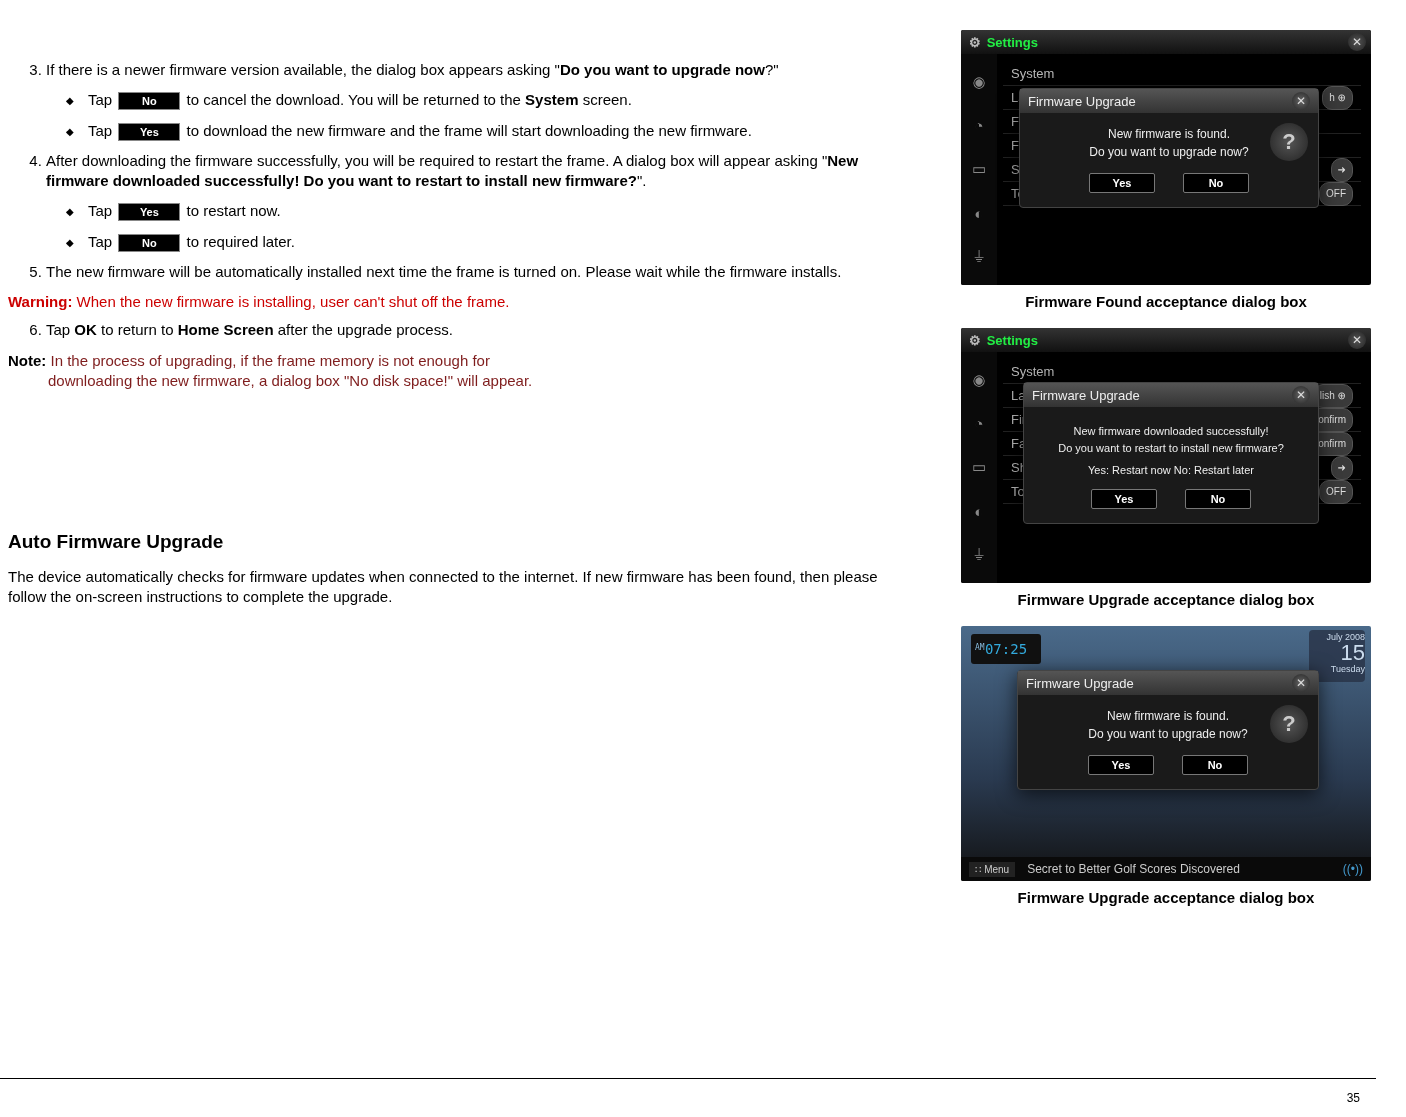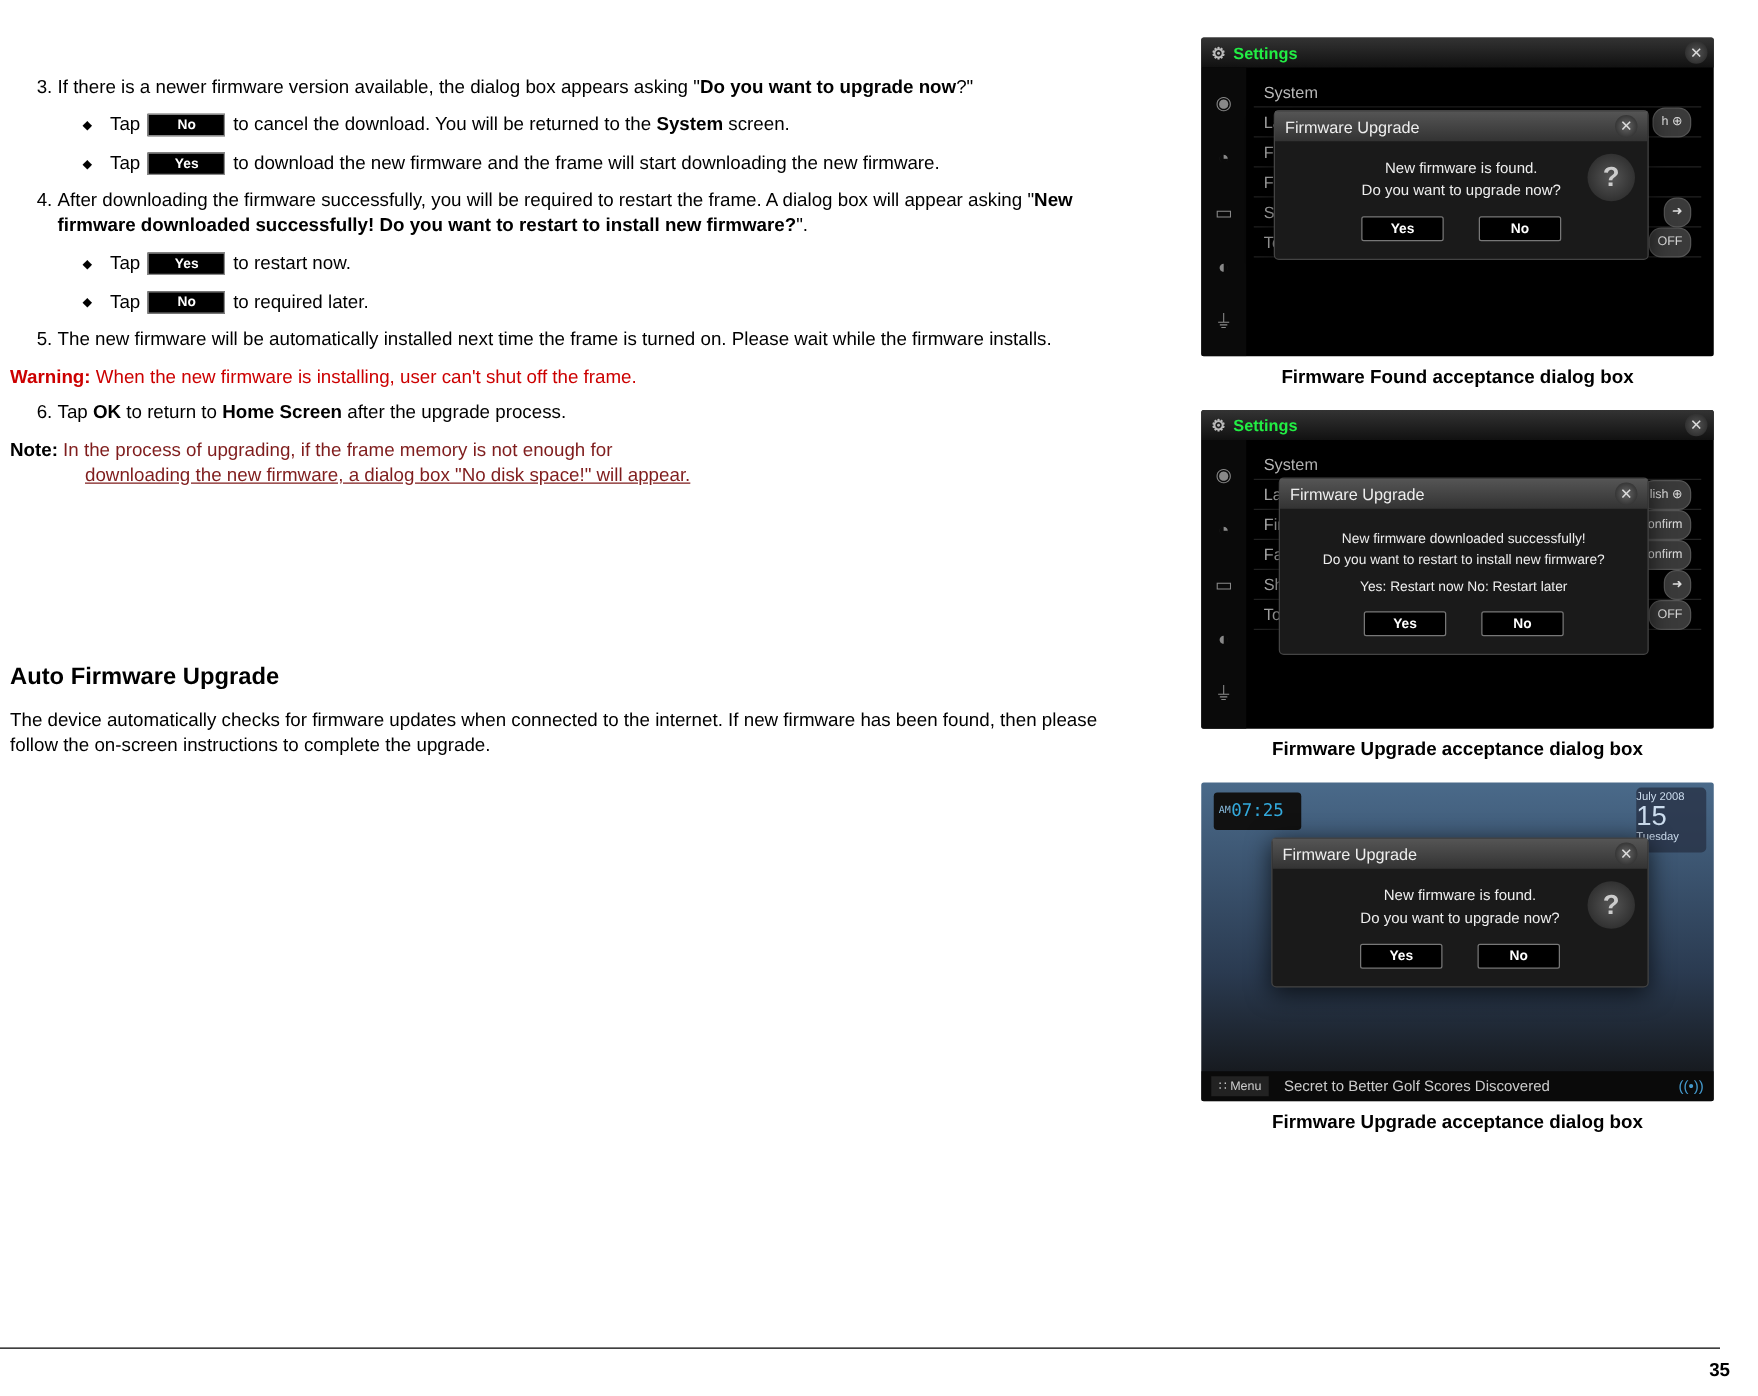--- a/index.html
+++ b/index.html
@@ -36,21 +36,21 @@
     vertical-align: middle;
     margin: 0 2px;
   }
   .warning-label { color: #c00; font-weight: bold; }
   .warning-text { color: #c00; }
   .note-label { font-weight: bold; }
   .note-text { color: #7f1d1d; }
   p.warning, p.note { margin: 8px 0 8px 0; line-height: 1.35; }
   .warning { padding-left: 0; }
   .note { padding-left: 0; }
-  .note-indent { margin-left: 60px; display: block; text-decoration: underline; }
+  .note-indent { margin-left: 40px; display: block; }
   h2.section { font-size: 19px; font-weight: bold; margin-top: 140px; margin-bottom: 14px; }
   p.body { line-height: 1.35; }
   .screenshot {
     width: 410px;
     background: #000;
     border-radius: 2px;
     margin: 0 auto 8px auto;
     position: relative;
     overflow: hidden;
   }
@@ -92,28 +92,28 @@
     background: linear-gradient(#555,#333);
     padding:3px 8px; font-size:13px; display:flex; justify-content:space-between; align-items:center;
   }
   .popup-header .pclose { width:18px; height:18px; background:radial-gradient(#666,#222); border-radius:50%; font-size:12px; text-align:center; line-height:18px; color:#ddd; }
   .popup-body { padding:12px 14px 6px 14px; font-size:12px; text-align:center; line-height:1.5; position:relative; }
   .qmark { position:absolute; right:10px; top:10px; width:38px; height:38px; border-radius:50%; background:radial-gradient(#555,#222); font-size:22px; font-weight:bold; text-align:center; line-height:38px; color:#ccc;}
   .popup-btns { display:flex; justify-content:center; gap:28px; padding:6px 0 14px 0; }
   .pbtn { width:66px; height:20px; background:#000; border:1px solid #777; color:#fff; font-size:11px; text-align:center; line-height:18px; font-weight:bold; border-radius:2px; }
   .clockpane { position:absolute; top:8px; left:10px; width:70px; height:30px; background:#111; color:#3ad; font-family:monospace; font-size:14px; text-align:center; line-height:30px; border-radius:3px; }
   .clockpane .ampm{ position:absolute; top:-1px; left:4px; font-size:8px; color:#8bd;}
-  .datewidget{ position:absolute; top:4px; right:6px; width:56px; height:52px; background:rgba(40,50,70,.8); border-radius:4px; text-align:left; color:#cde; font-size:9px; padding-top:2px;}
+  .datewidget{ position:absolute; top:4px; right:6px; width:56px; height:52px; background:rgba(40,50,70,.8); border-radius:4px; text-align:right; color:#cde; font-size:9px; padding-top:2px;}
   .datewidget .daynum{ font-size:22px; display:block; line-height:1; }
   .ss3 .popup { top:44px; left:56px; width:302px;}
   .ticker { position:absolute; bottom:0; left:0; right:0; height:24px; background:#0a0a0a; color:#ccc; display:flex; align-items:center; font-size:12px; padding:0 8px; }
   .ticker .menu{ background:#222; padding:2px 6px; margin-right:12px; font-size:10px;}
   .ticker .snd{ margin-left:auto; color:#49c; font-size:12px;}
   .footer-rule{ position:absolute; left:0; right:30px; bottom:38px; border-top:1px solid #000;}
-  .page-num{ position:absolute; right:22px; bottom:12px; font-weight:bold; font-size:15px;}
+  .page-num{ position:absolute; right:46px; bottom:12px; font-weight:normal; font-size:12px;}
 </style>
 </head>
 <body>
 
 <div class="page">
   <div class="left-col">
     <ol class="numbered" start="3">
       <li>
         <span>If there is a newer firmware version available, the dialog box appears asking "</span><span class="bold">Do you want to upgrade now</span><span>?"</span>
         <ul class="bullets">

